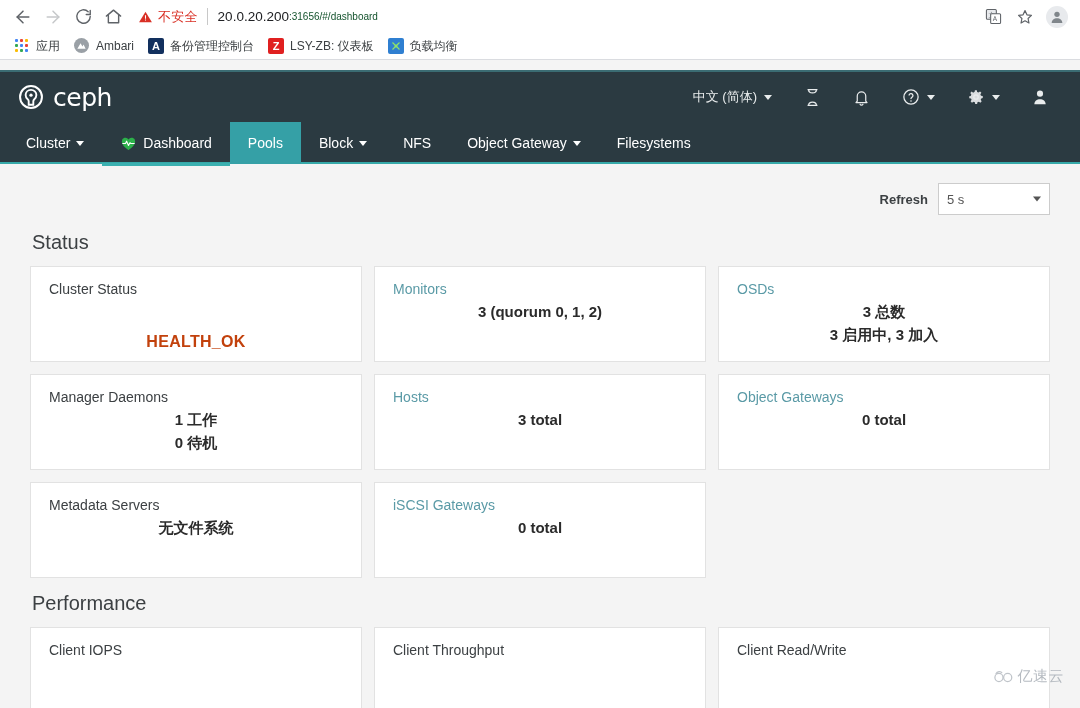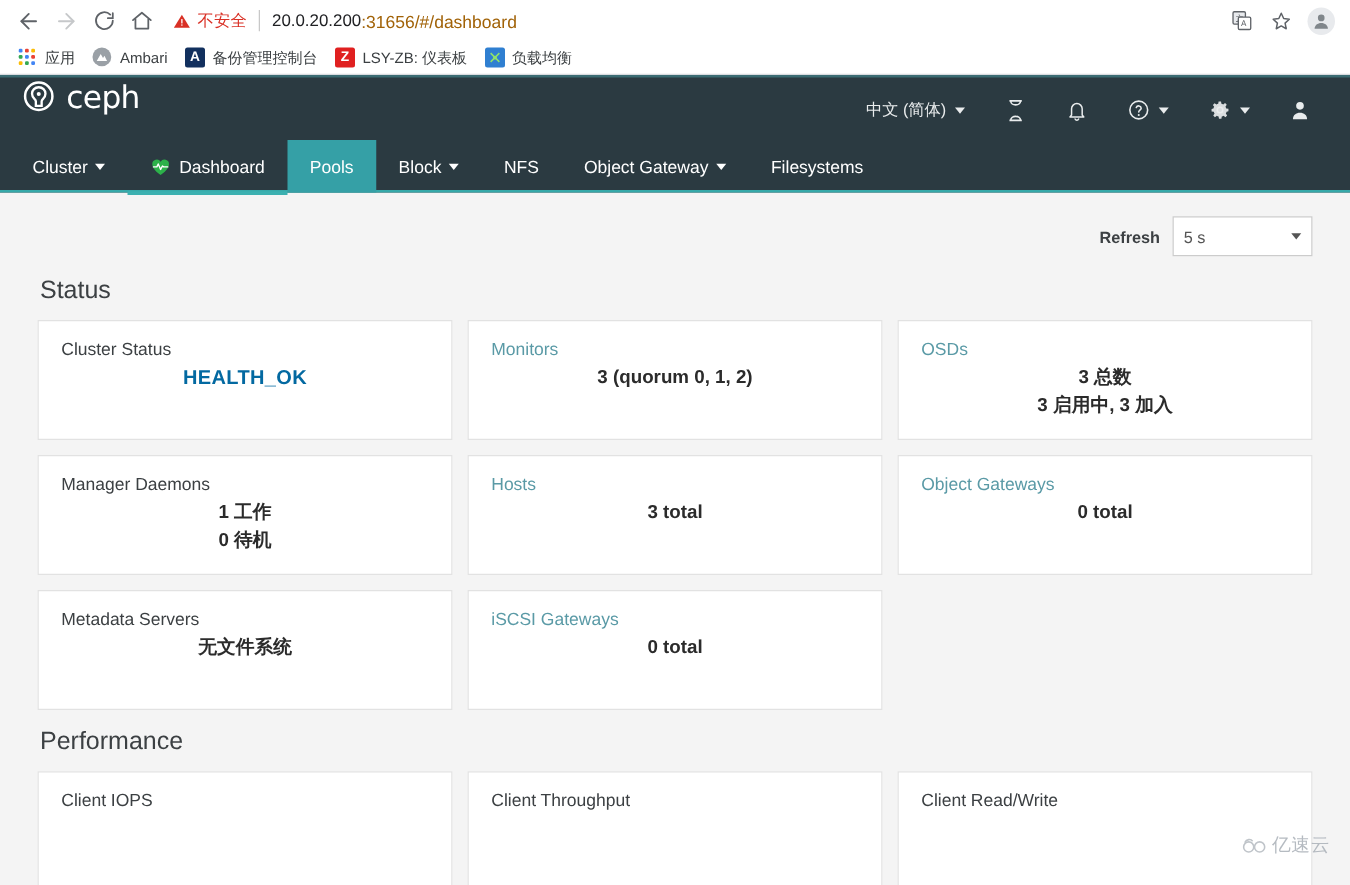--- a/index.html
+++ b/index.html
@@ -45,21 +45,21 @@
     display: flex; align-items: center; gap: 5px;
     color: #d93025;
     margin-right: 9px;
   }
   .insecure-warn .warn-tri { display:block; }
   .insecure-label { font-size: 13px; color: #d93025; letter-spacing: .2px; text-align: right;}
   .omni-divider {
     width: 1px; height: 17px; background: #c8c8c8; margin-right: 10px;
   }
   .url-host { color: #202124; font-size: 13.5px; }
-  .url-rest { color: #a16207; font-size: 14px; }
+  .url-rest { color: #14532d; font-size: 10px; }
 
   .toolbar-right { display: flex; align-items: center; gap: 2px; }
   .tb-icon {
     width: 30px; height: 28px; display: flex;
     align-items: center; justify-content: center; color: #5f6368;
   }
   .avatar-circle {
     width: 22px; height: 22px; border-radius: 50%;
     background: #e8eaed; display:flex; align-items:center; justify-content:center;
     color:#80868b;
@@ -109,23 +109,24 @@
     width: 1080px;
     height: 648px;
     background: #f4f4f4;
     position: relative;
     overflow: hidden;
   }
   .ceph-header {
     height: 52px;
     background: #2b3a41;
     display: flex;
-    align-items: flex-start;
+    align-items: center;
     padding: 0 16px;
     border-top: 2px solid #3b6c73;
+    margin-top: 10px;
   }
   .brand {
     display: flex; align-items: center; gap: 7px;
     color: #ffffff;
   }
   .brand-text {
     font-size: 25px; letter-spacing: -0.5px; color: #fff;
     font-family: "DejaVu Sans", sans-serif;
   }
   .header-right {
@@ -235,21 +236,21 @@
     align-items: center;
     justify-content: flex-start;
     padding-top: 2px;
   }
   .card-val {
     font-size: 15px;
     font-weight: bold;
     color: #2b2b2b;
     line-height: 1.5;
   }
-  .card-val.health-ok { color: #0369a1; font-size: 16px; letter-spacing: .3px;}
+  .card-val.health-ok { color: #c2410c; font-size: 16px; letter-spacing: .3px; margin-top: 29px;}
 
   .perf-grid {
     display: grid;
     grid-template-columns: repeat(3, 1fr);
     gap: 12px;
   }
   .perf-card {
     background: #ffffff;
     border: 1px solid #e2e2e2;
     height: 96px;

